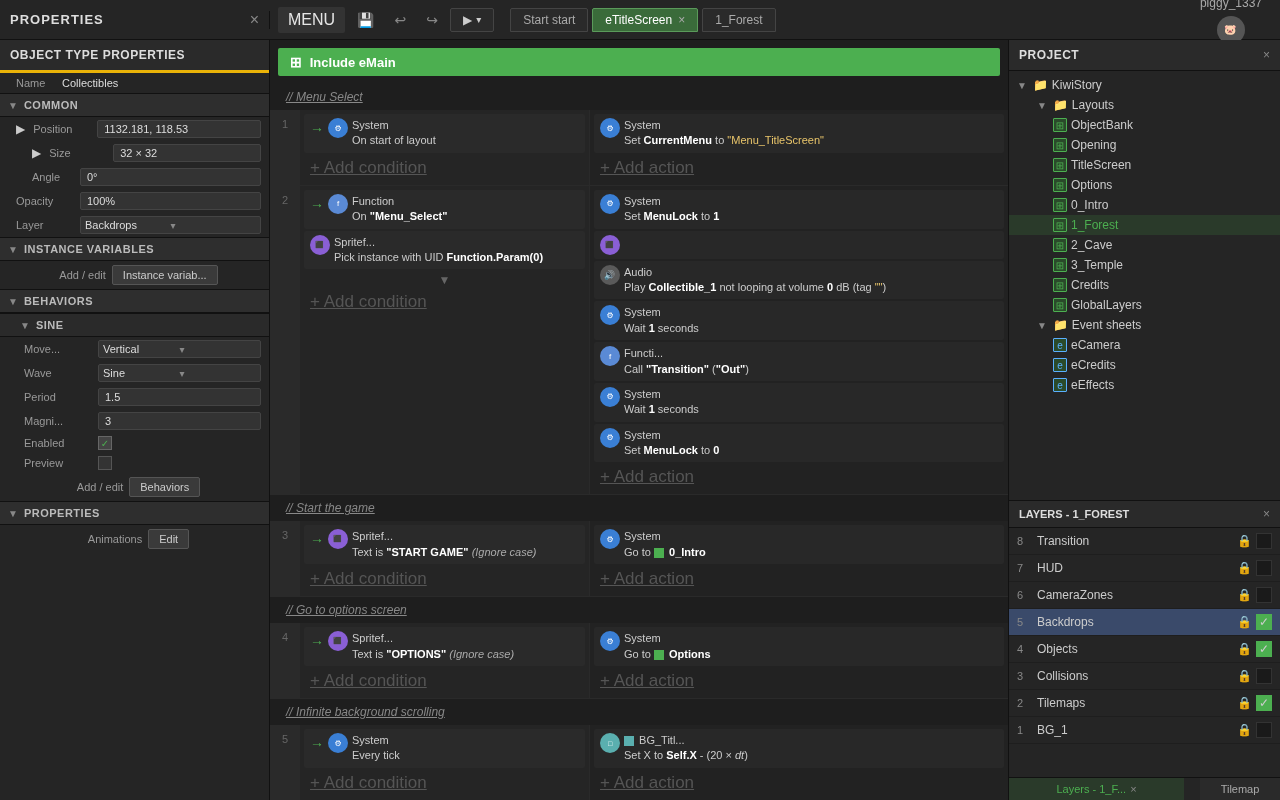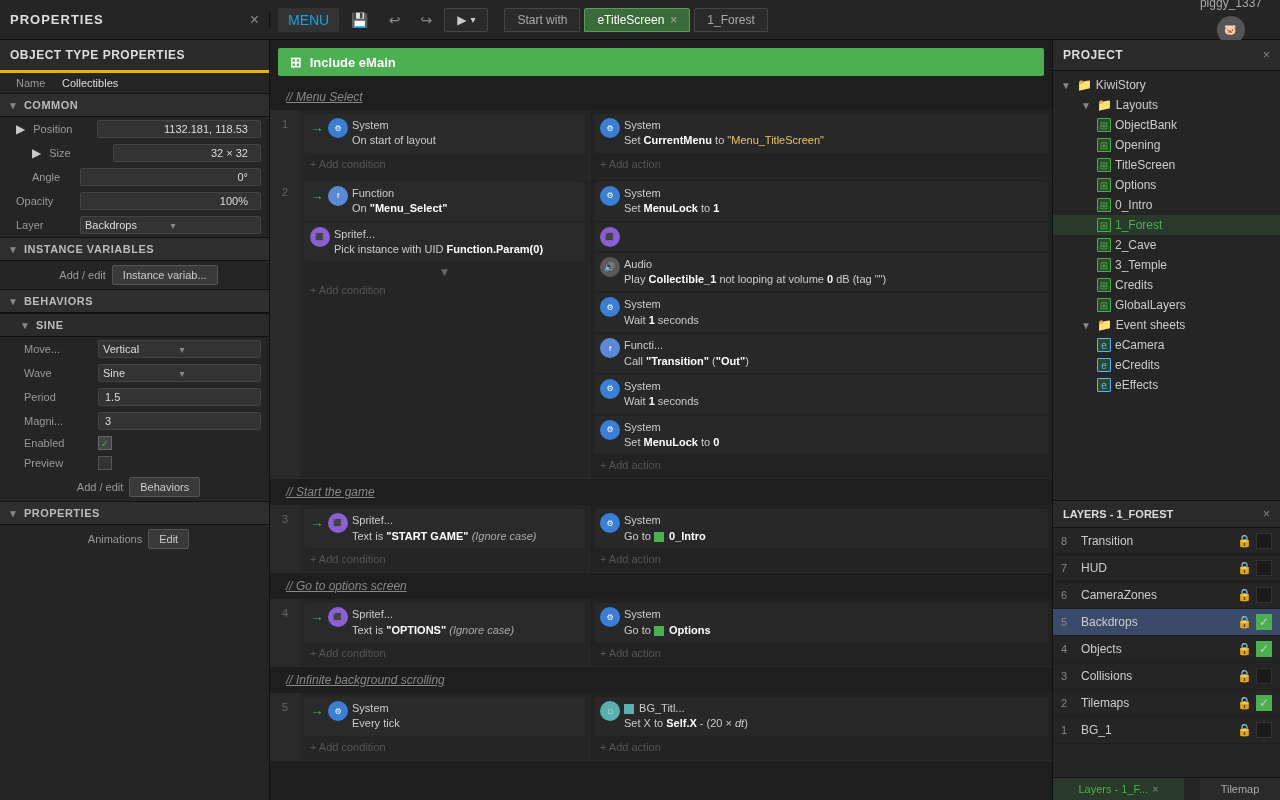--- a/index.html
+++ b/index.html
@@ -2,21 +2,21 @@
 <html><head>
   <meta charset="utf-8">
   <style>
     * { margin: 0; padding: 0; box-sizing: border-box; }
     body { width: 1280px; height: 800px; overflow: hidden; background: #1e1e1e; font-family: 'Segoe UI', Arial, sans-serif; font-size: 12px; color: #ccc; display: flex; flex-direction: column; }
 
     
     .topbar { height: 40px; background: #252525; display: flex; align-items: center; border-bottom: 1px solid #111; flex-shrink: 0; }
     .topbar-left { display: flex; align-items: center; gap: 8px; padding: 0 10px; width: 270px; border-right: 1px solid #111; }
     .topbar-main { display: flex; align-items: center; gap: 4px; padding: 0 8px; flex: 1; }
-    .menu-btn { padding: 4px 10px; background: #333; border: none; color: #0ea5e9; cursor: pointer; font-size: 14px; border-radius: 2px; }
+    .menu-btn { padding: 4px 10px; background: #333; border: none; color: #e5e5e5; cursor: pointer; font-size: 16px; border-radius: 2px; }
     .icon-btn { padding: 4px 8px; background: transparent; border: none; color: #888; cursor: pointer; font-size: 14px; }
     .play-btn { padding: 4px 12px; background: #2a2a2a; border: 1px solid #444; color: #ccc; cursor: pointer; font-size: 12px; border-radius: 2px; display: flex; align-items: center; gap: 4px; }
     .tab { padding: 4px 12px; background: #2a2a2a; border: 1px solid #444; color: #aaa; cursor: pointer; font-size: 12px; border-radius: 2px 2px 0 0; }
     .tab.active { background: #3a6b3a; color: #fff; border-color: #5a9a5a; }
     .tab .close-x { margin-left: 6px; color: #aaa; }
     .user-area { margin-left: auto; display: flex; align-items: center; gap: 6px; padding-right: 10px; flex-direction: column; }
     .avatar { width: 28px; height: 28px; border-radius: 50%; background: #555; display: flex; align-items: center; justify-content: center; font-size: 10px; }
 
     
     .main-layout { display: flex; flex: 1; overflow: hidden; }
@@ -25,21 +25,21 @@
     .left-panel { width: 270px; background: #252525; border-right: 1px solid #111; display: flex; flex-direction: column; overflow-y: auto; flex-shrink: 0; }
     .panel-header { padding: 8px 10px; background: #2a2a2a; border-bottom: 3px solid #eab308; display: flex; align-items: center; justify-content: space-between; }
     .panel-header .title { font-weight: bold; font-size: 12px; color: #ddd; letter-spacing: 0.5px; }
 
     .section-header { display: flex; align-items: center; gap: 6px; padding: 5px 8px; background: #2e2e2e; cursor: pointer; border-top: 1px solid #111; border-bottom: 1px solid #111; }
     .section-header .arrow { color: #888; font-size: 10px; }
     .section-header .label { font-size: 11px; font-weight: bold; color: #bbb; letter-spacing: 0.5px; }
 
     .prop-row { display: flex; align-items: center; padding: 3px 8px 3px 16px; gap: 4px; }
     .prop-row .key { color: #999; min-width: 60px; font-size: 11px; }
-    .prop-row .val { color: #ddd; font-size: 11px; background: #333; padding: 2px 12px; border-radius: 2px; border: 1px solid #444; flex: 1; text-align: right; }
+    .prop-row .val { color: #ddd; font-size: 11px; background: #333; padding: 2px 6px; border-radius: 2px; border: 1px solid #444; flex: 1; }
     .prop-row .val-dropdown { display: flex; align-items: center; background: #333; border: 1px solid #444; border-radius: 2px; padding: 2px 4px; flex: 1; }
     .prop-row .val-dropdown span { flex: 1; font-size: 11px; color: #ddd; }
     .prop-row .val-dropdown .arr { color: #888; font-size: 10px; }
 
     .instance-row { padding: 4px 8px 4px 16px; display: flex; align-items: center; gap: 6px; justify-content: center; }
     .instance-row .label { color: #999; font-size: 11px; }
     .btn-gray { background: #3a3a3a; border: 1px solid #555; color: #ccc; padding: 3px 10px; border-radius: 2px; cursor: pointer; font-size: 11px; }
     .sine-prop { display: flex; align-items: center; padding: 3px 8px 3px 24px; gap: 4px; }
     .sine-prop .key { color: #999; min-width: 70px; font-size: 11px; }
     .sine-prop .val { color: #ddd; font-size: 11px; background: #333; padding: 2px 6px; border-radius: 2px; border: 1px solid #444; flex: 1; }
@@ -62,34 +62,34 @@
 
     .condition-item { display: flex; align-items: flex-start; gap: 4px; padding: 4px 6px; margin-bottom: 2px; background: #2a2a2a; border-radius: 2px; }
     .cond-arrow { color: #4caf50; font-size: 14px; margin-top: 1px; }
     .cond-icon { width: 20px; height: 20px; border-radius: 50%; background: #3a7fd5; display: flex; align-items: center; justify-content: center; font-size: 9px; color: #fff; flex-shrink: 0; }
     .cond-icon.func { background: #5a8ad5; }
     .cond-icon.sprite { background: #8a5fd5; }
     .cond-text { flex: 1; font-size: 11px; color: #ccc; line-height: 1.4; }
     .cond-text b { color: #fff; }
     .cond-text em { color: #aaa; font-style: italic; }
 
-    .add-action { color: #555; font-size: 11px; padding: 3px 6px; cursor: pointer; }
+    .add-action { color: #555; font-size: 17px; padding: 3px 6px; cursor: pointer; text-decoration: underline; }
 
     .action-item { display: flex; align-items: flex-start; gap: 4px; padding: 4px 6px; margin-bottom: 2px; background: #282828; border-radius: 2px; }
     .act-icon { width: 20px; height: 20px; border-radius: 50%; background: #3a7fd5; display: flex; align-items: center; justify-content: center; font-size: 9px; color: #fff; flex-shrink: 0; }
     .act-icon.audio { background: #5a5a5a; }
     .act-icon.sprite { background: #8a5fd5; }
     .act-icon.func { background: #5a8ad5; }
     .act-text { flex: 1; font-size: 11px; color: #ccc; line-height: 1.4; }
     .act-text b { color: #fff; }
     .act-text .str { color: #e8c46a; }
     .go-icon { display: inline-block; background: #4caf50; width: 10px; height: 10px; margin-right: 2px; vertical-align: middle; }
 
     
-    .right-panel { width: 228px; background: #252525; border-left: 1px solid #111; display: flex; flex-direction: column; flex-shrink: 0; }
+    .right-panel { width: 272px; background: #252525; border-left: 1px solid #111; display: flex; flex-direction: column; flex-shrink: 0; }
     .right-panel-header { padding: 8px 10px; background: #2a2a2a; border-bottom: 1px solid #111; display: flex; align-items: center; justify-content: space-between; }
     .right-panel-header .title { font-weight: bold; font-size: 12px; color: #ddd; letter-spacing: 0.5px; }
 
     .project-tree { flex: 1; overflow-y: auto; padding: 4px 0; }
     .tree-item { display: flex; align-items: center; gap: 4px; padding: 3px 8px; cursor: pointer; }
     .tree-item .indent1 { width: 16px; flex-shrink: 0; }
     .tree-item .indent2 { width: 32px; flex-shrink: 0; }
     .tree-item .folder-icon { color: #e8a84a; font-size: 12px; }
     .tree-item .file-icon { color: #4caf50; font-size: 10px; background: #2a4a2a; border: 1px solid #4caf50; width: 14px; height: 14px; display: flex; align-items: center; justify-content: center; border-radius: 1px; flex-shrink: 0; }
     .tree-item .item-label { font-size: 12px; color: #ccc; }
@@ -127,21 +127,21 @@
     <span style="font-weight:bold;font-size:13px;color:#ddd;letter-spacing:1px;">PROPERTIES</span>
     <span style="margin-left:auto;color:#888;font-size:16px;cursor:pointer;">×</span>
   </div>
   <div class="topbar-main">
     <button class="menu-btn">MENU</button>
     <button class="icon-btn">💾</button>
     <button class="icon-btn">↩</button>
     <button class="icon-btn">↪</button>
     <button class="play-btn">▶ <span style="font-size:10px;">▾</span></button>
     <div style="width:8px;"></div>
-    <div class="tab"><span>Start with</span></div>
+    <div class="tab"><span>Start start</span></div>
     <div class="tab active"><span>eTitleScreen</span><span class="close-x">×</span></div>
     <div class="tab"><span>1_Forest</span></div>
     <div class="user-area">
       <span style="color:#aaa;font-size:12px;">piggy_1337</span>
       <div class="avatar">🐷</div>
     </div>
   </div>
 </div>
 
 <div class="main-layout">

